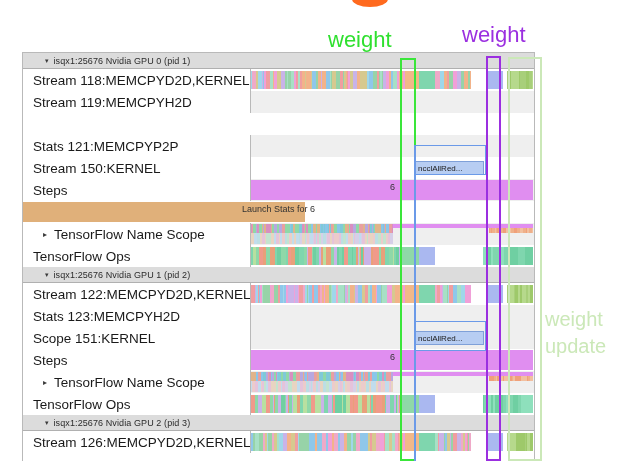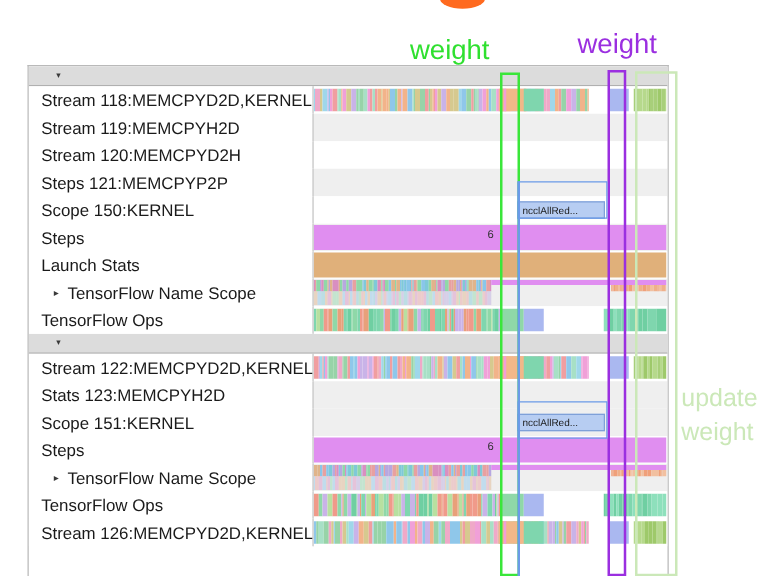--- a/index.html
+++ b/index.html
@@ -78,28 +78,29 @@
 
 <div id="annot-orange-arc" class="annot"></div>
 
 <div id="annot-concat" class="annot">weight</div>
 
 <div id="annot-split" class="annot">weight</div>
 
 <div id="annot-nccl" class="annot">nccl</div>
 
 <div id="annot-weight-update" class="annot">
+  <div>weight</div>
   <div>update</div>
-  <div>weight</div>
 </div>
 
 <div id="trace">
   <div id="trace-body">
       <div class="grp">
         <span class="tri">▾</span>
+        <span class="gl">isqx1:25676 Nvidia GPU 0 (pid 1)</span>
       </div>
       <div class="row">
         <div class="lbl">
           <span>Stream 118:MEMCPYD2D,KERNEL,ME</span>
         </div>
         <div class="tl">
           <div class="strip" style="left: 0px; top: 2px; height: 18px; width: 1px; background: rgb(159, 215, 234);"></div>
           <div class="strip" style="left: 1px; top: 2px; height: 18px; width: 4px; background: rgb(239, 169, 200);"></div>
           <div class="strip" style="left: 5px; top: 2px; height: 18px; width: 2px; background: rgb(214, 201, 143);"></div>
           <div class="strip" style="left: 7px; top: 2px; height: 18px; width: 4px; background: rgb(159, 215, 234);"></div>
@@ -207,54 +208,49 @@
           <div class="strip" style="left: 281px; top: 2px; height: 18px; width: 1px; background: rgb(182, 217, 140);"></div>
         </div>
       </div>
       <div class="row alt">
         <div class="lbl">
           <span>Stream 119:MEMCPYH2D</span>
         </div>
         <div class="tl"></div>
       </div>
       <div class="row">
-        <div class="lbl">
-          <span>Stream 120:MEMCPYD2H</span>
-        </div>
         <div class="tl"></div>
       </div>
       <div class="row alt">
         <div class="lbl">
-          <span>Steps 121:MEMCPYP2P</span>
+          <span>Stats 121:MEMCPYP2P</span>
         </div>
         <div class="tl"></div>
       </div>
       <div class="row">
         <div class="lbl">
-          <span>Scope 150:KERNEL</span>
+          <span>Stream 150:KERNEL</span>
         </div>
         <div class="tl">
           <div class="nccl-chip" style="left: 163px; top: 4px; width: 70px;">ncclAllRed...</div>
         </div>
       </div>
       <div class="row alt">
         <div class="lbl">
           <span>Steps</span>
         </div>
         <div class="tl">
           <div class="strip" style="left: 0px; width: 282px; top: 1px; height: 20px; background: rgb(224, 142, 240);"></div>
           <div class="bar-label">6</div>
         </div>
       </div>
       <div class="row">
-        <div class="lbl">
-          <span>Launch Stats</span>
-        </div>
         <div class="tl">
           <div class="strip" style="left: 0px; width: 282px; top: 1px; height: 20px; background: rgb(224, 176, 122);"></div>
+          <div class="bar-label">Launch Stats for 6</div>
         </div>
       </div>
       <div class="row alt">
         <div class="lbl ind">
           <span class="tri2">▸</span>
           <span>TensorFlow Name Scope</span>
         </div>
         <div class="tl">
           <div class="strip" style="left: 0px; top: 1px; height: 9px; width: 1px; background: rgb(217, 143, 192);"></div>
           <div class="strip" style="left: 1px; top: 1px; height: 9px; width: 1px; background: rgb(232, 160, 160);"></div>
@@ -519,20 +515,21 @@
           <div class="strip" style="left: 267px; top: 2px; height: 18px; width: 2px; background: rgb(127, 214, 174);"></div>
           <div class="strip" style="left: 269px; top: 2px; height: 18px; width: 4px; background: rgb(127, 214, 174);"></div>
           <div class="strip" style="left: 273px; top: 2px; height: 18px; width: 1px; background: rgb(127, 214, 174);"></div>
           <div class="strip" style="left: 274px; top: 2px; height: 18px; width: 3px; background: rgb(111, 207, 162);"></div>
           <div class="strip" style="left: 277px; top: 2px; height: 18px; width: 4px; background: rgb(111, 207, 162);"></div>
           <div class="strip" style="left: 281px; top: 2px; height: 18px; width: 1px; background: rgb(111, 207, 162);"></div>
         </div>
       </div>
       <div class="grp">
         <span class="tri">▾</span>
+        <span class="gl">isqx1:25676 Nvidia GPU 1 (pid 2)</span>
       </div>
       <div class="row">
         <div class="lbl">
           <span>Stream 122:MEMCPYD2D,KERNEL,MI</span>
         </div>
         <div class="tl">
           <div class="strip" style="left: 0px; top: 2px; height: 18px; width: 4px; background: rgb(240, 158, 160);"></div>
           <div class="strip" style="left: 4px; top: 2px; height: 18px; width: 1px; background: rgb(201, 179, 232);"></div>
           <div class="strip" style="left: 5px; top: 2px; height: 18px; width: 2px; background: rgb(159, 215, 234);"></div>
           <div class="strip" style="left: 7px; top: 2px; height: 18px; width: 1px; background: rgb(240, 158, 160);"></div>
@@ -923,20 +920,24 @@
           <div class="strip" style="left: 262px; top: 2px; height: 18px; width: 1px; background: rgb(111, 207, 162);"></div>
           <div class="strip" style="left: 263px; top: 2px; height: 18px; width: 4px; background: rgb(111, 207, 162);"></div>
           <div class="strip" style="left: 267px; top: 2px; height: 18px; width: 2px; background: rgb(127, 214, 174);"></div>
           <div class="strip" style="left: 269px; top: 2px; height: 18px; width: 1px; background: rgb(127, 214, 174);"></div>
           <div class="strip" style="left: 270px; top: 2px; height: 18px; width: 3px; background: rgb(142, 224, 188);"></div>
           <div class="strip" style="left: 273px; top: 2px; height: 18px; width: 2px; background: rgb(142, 224, 188);"></div>
           <div class="strip" style="left: 275px; top: 2px; height: 18px; width: 4px; background: rgb(142, 224, 188);"></div>
           <div class="strip" style="left: 279px; top: 2px; height: 18px; width: 3px; background: rgb(142, 224, 188);"></div>
         </div>
       </div>
+      <div class="grp">
+        <span class="tri">▾</span>
+        <span class="gl">isqx1:25676 Nvidia GPU 2 (pid 3)</span>
+      </div>
       <div class="row">
         <div class="lbl">
           <span>Stream 126:MEMCPYD2D,KERNEL,MI</span>
         </div>
         <div class="tl">
           <div class="strip" style="left: 0px; top: 2px; height: 18px; width: 2px; background: rgb(143, 199, 234);"></div>
           <div class="strip" style="left: 2px; top: 2px; height: 18px; width: 2px; background: rgb(151, 211, 168);"></div>
           <div class="strip" style="left: 4px; top: 2px; height: 18px; width: 4px; background: rgb(167, 224, 198);"></div>
           <div class="strip" style="left: 8px; top: 2px; height: 18px; width: 4px; background: rgb(151, 211, 168);"></div>
           <div class="strip" style="left: 12px; top: 2px; height: 18px; width: 2px; background: rgb(239, 169, 200);"></div>

